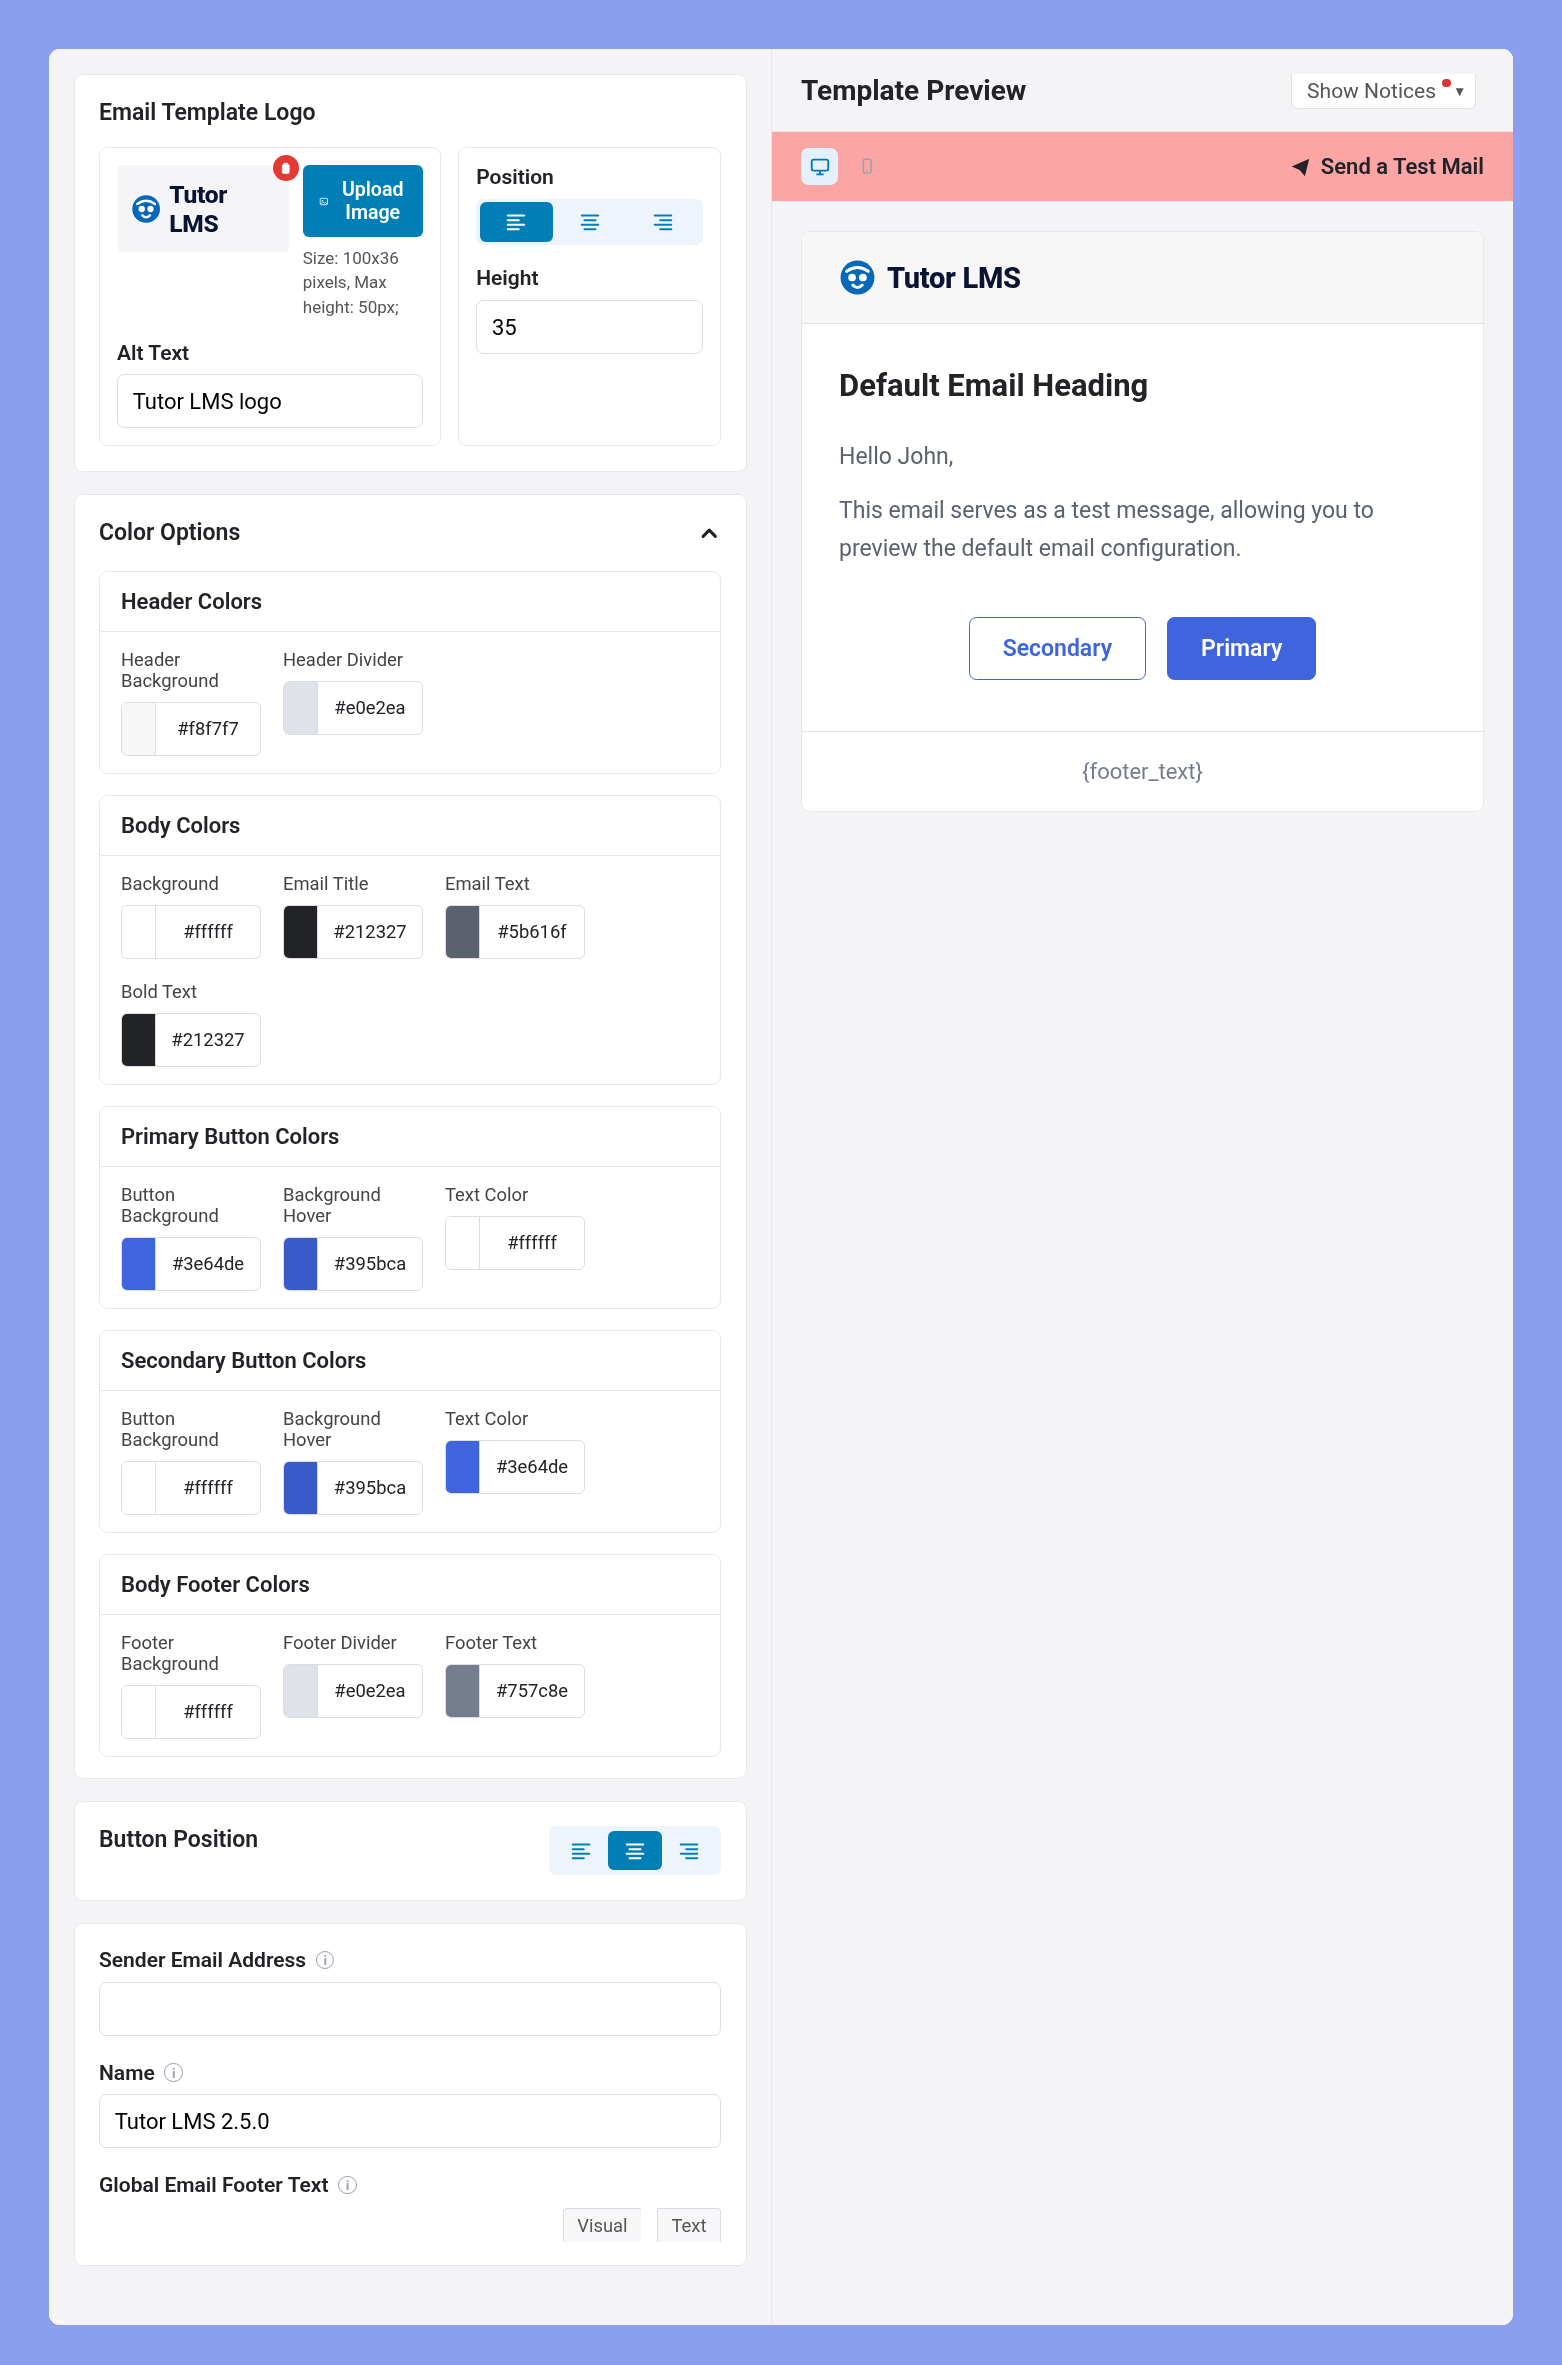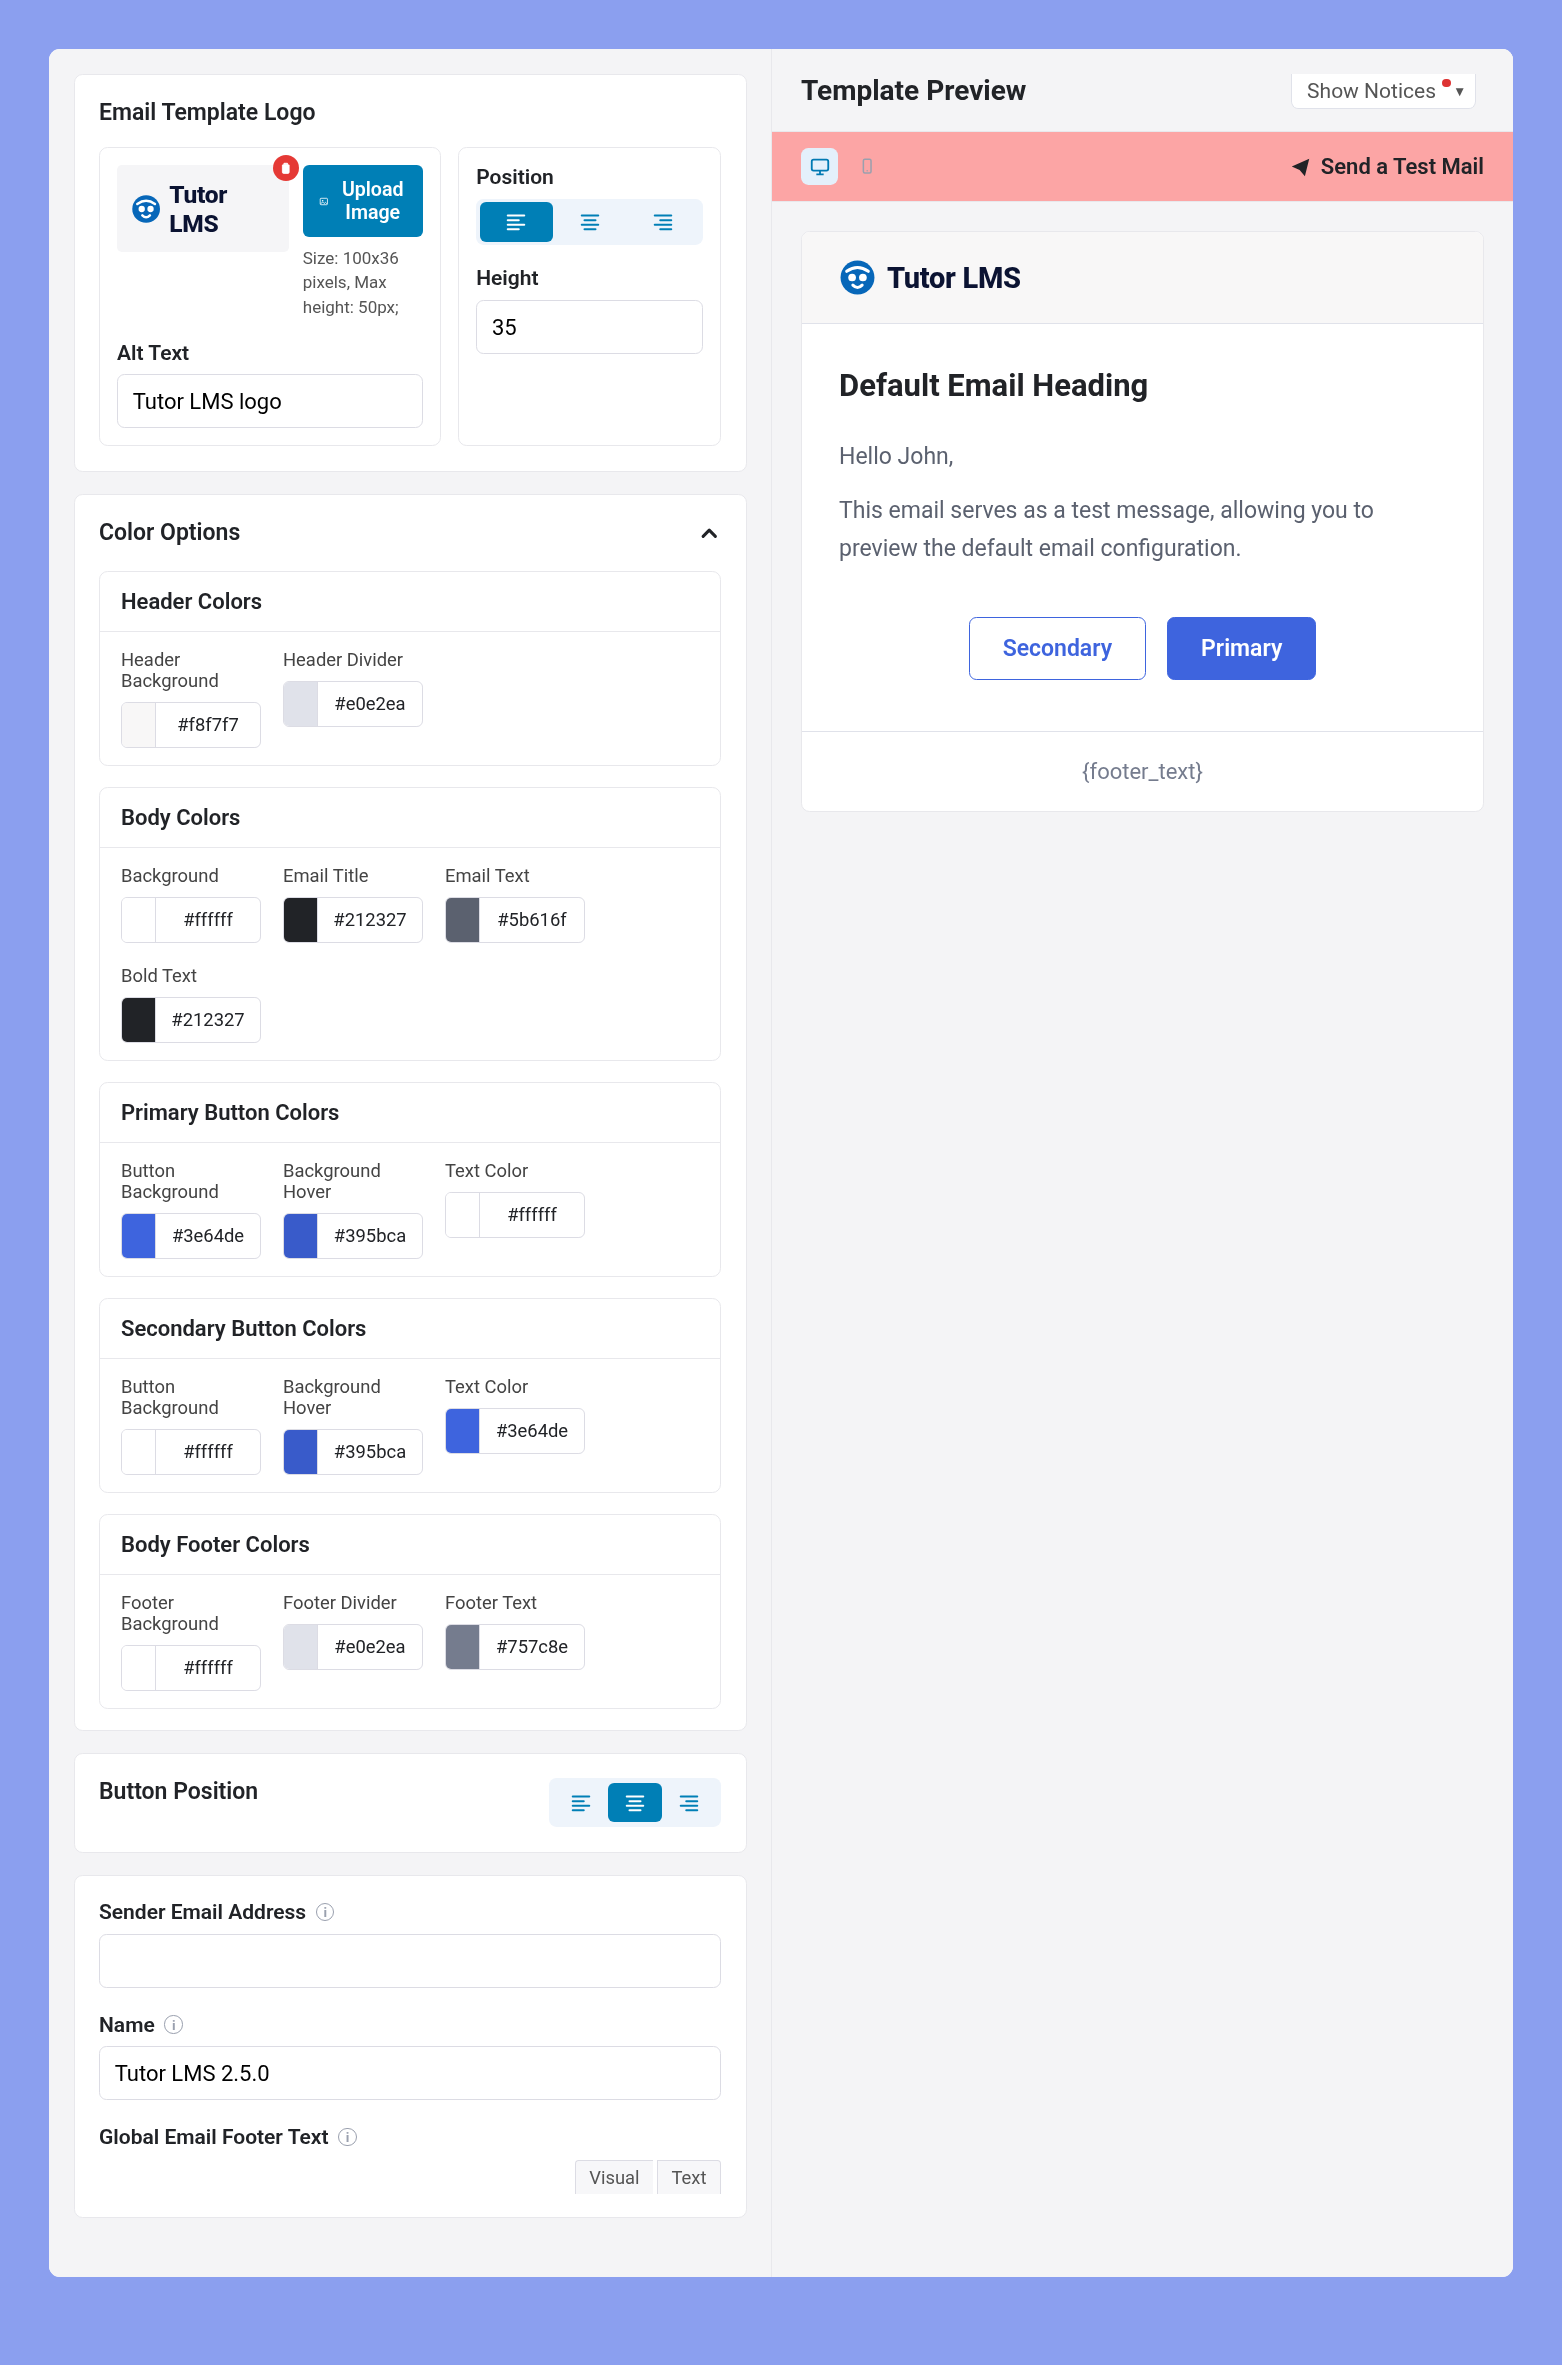--- a/index.html
+++ b/index.html
@@ -41,33 +41,33 @@
   .seg-btn.active svg path { fill:#fff; }
   .seg-btn svg path { fill:#007fb6; }
 
   .collapse-head { display:flex; align-items:center; justify-content:space-between; padding:24.5px; }
   .collapse-head span { font-size:23px; font-weight:600; }
   .sub-panel { border:1.2px solid #e8e8ec; border-radius:8.6px; margin:0 24.5px 21px 24.5px; }
   .sub-head { font-size:22px; font-weight:600; padding:17px 21px; border-bottom:1.2px solid #e8e8ec;}
   .sub-body { padding:17px 21px; display:flex; gap:22px; flex-wrap:wrap; }
   .swatch-group { flex: 0 0 auto; width:140px; }
   .swatch-label { font-size:18.4px; color:#444; margin-bottom:11px; }
-  .swatch { display:flex; border:1.2px solid #dcdce4; border-radius:6.1px; overflow:hidden; height:46px;}
+  .swatch { display:flex; border:1.2px solid #dcdce4; border-radius:6.1px; overflow:hidden; height:54px;}
   .swatch .chip { width:34px; border-right:1.2px solid #dcdce4; }
   .swatch .val { flex:1; display:flex; align-items:center; justify-content:center; font-size:18.4px; }
   .restore { text-align:right; padding:0 24.5px 24.5px 0; }
   .restore-btn { background:none; border:none; font-size:21px; color:#333; cursor:pointer; display:inline-flex; align-items:center; gap:8.6px;}
 
   .btn-pos-panel { display:flex; align-items:flex-start; justify-content:space-between; }
   .bp-seg { display:flex; background:#eef4fb; border-radius:7.4px; padding:4.9px; width:172px; }
 
   .sender-panel .field-label { margin-top:0; }
   .sender-panel .flab-row { display:flex; align-items:center; gap:9.8px; margin-bottom:9.8px;}
   .info-ico { width:18.4px; height:18.4px; border:1.2px solid #9aa0ae; border-radius:50%; display:inline-flex; align-items:center; justify-content:center; font-size:13.5px; color:#9aa0ae; font-weight:700;}
-  .editor-tabs { display:flex; justify-content:flex-end; gap:4px; }
+  .editor-tabs { display:flex; justify-content:flex-end; gap:16px; }
   .etab { border:1.2px solid #dcdce4; border-bottom:none; border-right:none; padding:6.1px 13.5px; font-size:18.4px; color:#555; position:relative; top:1.2px; background:#f7f7f9;}
   .etab:last-child { border-right:1.2px solid #dcdce4; border-top-right-radius:3.7px;}
   .etab:first-of-type { border-top-left-radius:3.7px;}
 
   .right-head { padding:24.5px 29px; border-bottom:1.2px solid #e8e8ec; background:#f4f4f6; }
   .right-head h2 { font-size:28px; font-weight:700; }
   .preview-toolbar { display:flex; align-items:center; padding:16px 29px; border-bottom:1.2px solid #e8e8ec; background:#fca5a5;}
   .dev-toggle { display:flex; gap:11px; }
   .dev-btn { width:37px; height:37px; border-radius:7.4px; display:flex; align-items:center; justify-content:center; cursor:pointer;}
   .dev-btn.active { background:#e4f0fb; }

